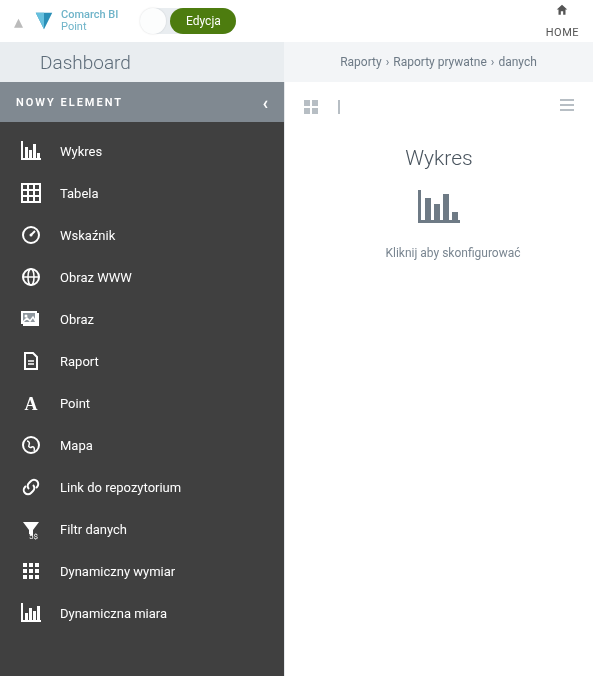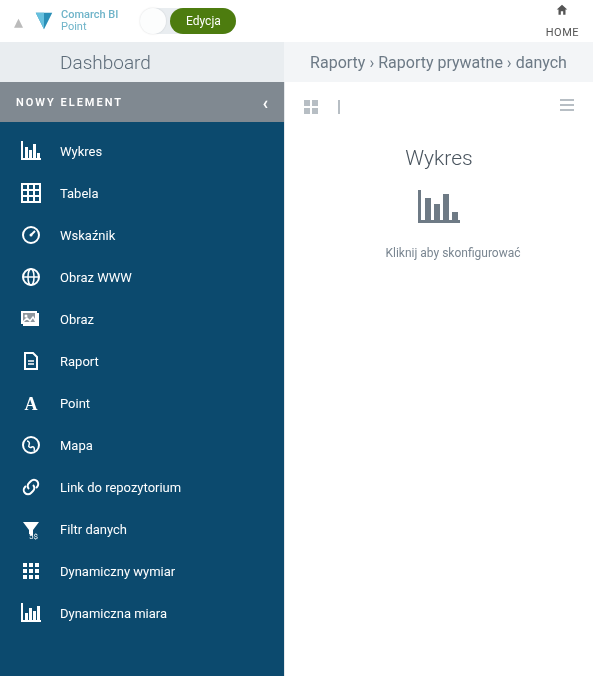--- a/index.html
+++ b/index.html
@@ -13,26 +13,26 @@
     .logo-text { display: flex; flex-direction: column; line-height: 1.05; font-size: 11px; }
     .logo-text .ln1 { color: #6fb4c9; font-weight: 500; }
     .logo-text .ln2 { color: #6fb4c9; font-weight: 400; }
     .toggle-pill { width: 96px; height: 26px; border-radius: 13px; background: #e9edf0; display: flex; align-items: center; position: relative; margin-left: 12px; cursor: pointer; }
     .toggle-knob { width: 26px; height: 26px; border-radius: 50%; background: rgba(255,255,255,0.85); position: absolute; left: 0; box-shadow: 0 0 2px rgba(0,0,0,0.15);}
     .toggle-label-wrap { position: absolute; right: 0; width: 66px; height: 26px; background: #4d7c0f; border-radius: 13px; display: flex; align-items: center; justify-content: center; color: #fff; font-size: 12px; }
     .topbar-right { display: flex; align-items: center; gap: 6px; color: #555; font-size: 11px; letter-spacing: 0.5px; flex-direction: column; }
     .home-icon { font-size: 14px; color: #555; }
     
     .subhead { height: 40px; display: flex; align-items: stretch; }
-    .subhead-left { width: 284px; background: #e9edf0; display: flex; align-items: center; padding-left: 60px; color: #5c6b78; font-size: 19px; font-weight: 300; }
-    .subhead-right { flex: 1; background: #f3f5f7; display: flex; align-items: center; justify-content: center; color: #6d7a86; font-size: 16px; }
+    .subhead-left { width: 284px; background: #e9edf0; display: flex; align-items: center; padding-left: 40px; color: #5c6b78; font-size: 19px; font-weight: 300; }
+    .subhead-right { flex: 1; background: #f3f5f7; display: flex; align-items: center; justify-content: center; color: #6d7a86; font-size: 12px; }
     .crumb-sep { margin: 0 4px; }
     
     .main { display: flex; height: calc(676px - 82px); }
-    .sidebar { width: 284px; background: #0c4a6e; color: #fff; display: flex; flex-direction: column; }
+    .sidebar { width: 284px; background: #404040; color: #fff; display: flex; flex-direction: column; }
     .sidebar-head { height: 40px; background: #808991; display: flex; align-items: center; padding: 0 16px; font-size: 11px; letter-spacing: 2px; font-weight: 600; position: relative; }
     .sidebar-head .chev { position: absolute; right: 14px; font-size: 18px; font-weight: 700; }
     .sb-list { list-style: none; padding: 8px 0; overflow-y: auto; }
     .sb-item { display: flex; align-items: center; gap: 18px; padding: 10px 20px; font-size: 13px; cursor: pointer; }
     .sb-icon { width: 22px; height: 22px; display: flex; align-items: center; justify-content: center; flex-shrink: 0; }
     .sb-icon svg { width: 20px; height: 20px; fill: #fff; }
     
     .content { flex: 1; background: #fff; display: flex; flex-direction: column; border-left: 1px solid #e5e8eb; }
     .content-tools { height: 50px; display: flex; align-items: center; padding: 0 18px; color: #b7bec4; }
     .content-tools .tl { display: flex; gap: 12px; }

